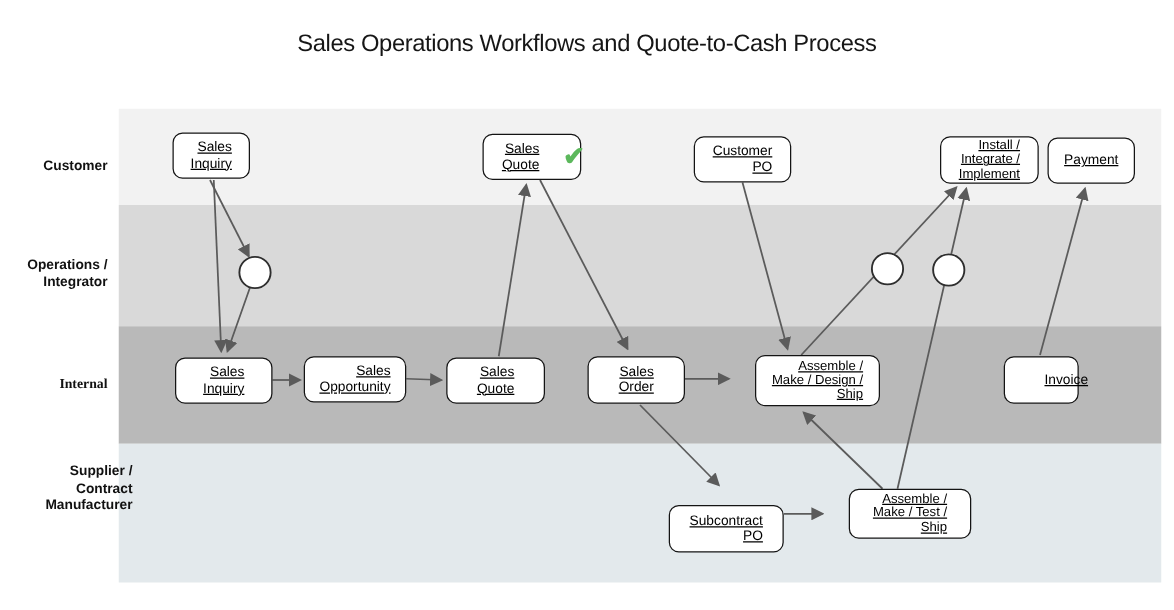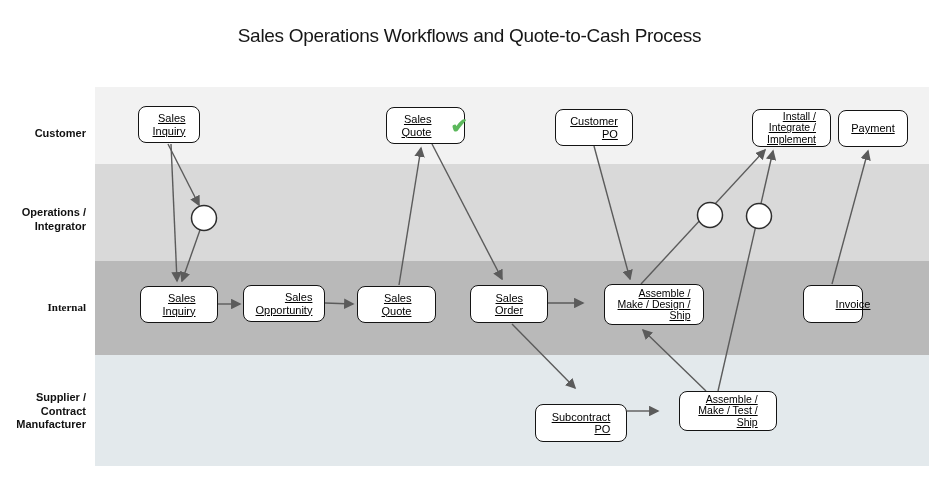--- a/index.html
+++ b/index.html
@@ -29,21 +29,21 @@
 
   <div class="lane" style="top: 87px; height: 77px; background: rgb(242, 242, 242);"></div>
   <div class="lane" style="top: 164px; height: 97px; background: rgb(217, 217, 217);"></div>
   <div class="lane" style="top: 261px; height: 94px; background: rgb(185, 185, 185);"></div>
   <div class="lane" style="top: 355px; height: 111px; background: rgb(227, 233, 236);"></div>
 
   <div class="lane-label" style="top:127px;">Customer</div>
   <div class="lane-label" style="top:206px;">Operations /
 Integrator</div>
   <div class="lane-label" style="top:301px;font-family:Liberation Serif, serif;">Internal</div>
-  <div class="lane-label" style="top:391px;">Supplier /
+  <div class="lane-label" style="top:371px;margin-left:20px;">Supplier /
 Contract
 Manufacturer</div>
 
   <svg id="edge-layer" width="939" height="488" viewBox="0 0 939 488">
     <defs>
       <marker id="arrowhead" viewBox="0 0 10 10" refX="8.5" refY="5" markerWidth="7.5" markerHeight="7.5" orient="auto-start-reverse">
         <path id="arrowhead-tri" d="M0,0 L10,5 L0,10 z" fill="#5b5b5b"></path>
       </marker>
     </defs>
   <line x1="168" y1="144" x2="199" y2="205" stroke="#5b5b5b" stroke-width="1.4" marker-end="url(#arrowhead)"></line>

